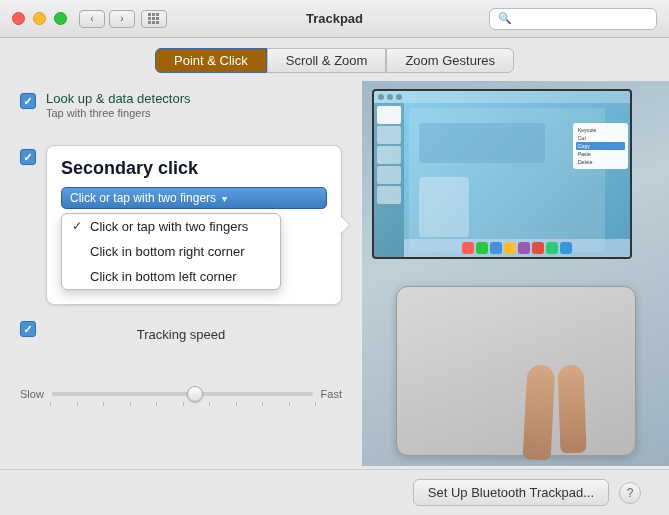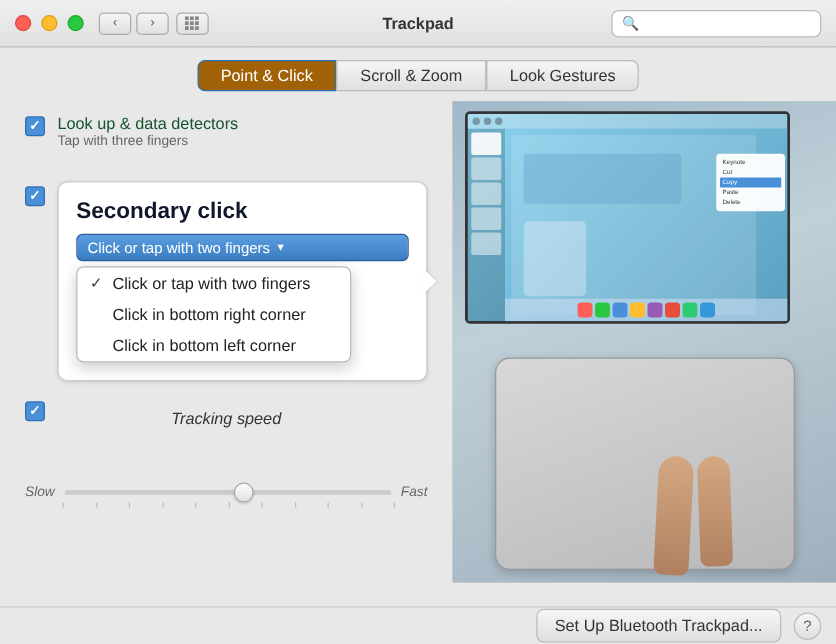--- a/index.html
+++ b/index.html
@@ -366,27 +366,27 @@
       justify-content: center;
       box-shadow: 0 2px 8px rgba(0,0,0,0.2);
     }
 
     
     .bottom-bar {
       position: absolute;
       bottom: 0;
       left: 0;
       right: 0;
-      height: 30px;
+      height: 46px;
       background: #e8e8e8;
       border-top: 1px solid #ccc;
       display: flex;
       align-items: center;
       justify-content: flex-end;
-      padding: 0 12px;
+      padding: 0 28px;
       gap: 10px;
     }
     .setup-btn {
       background: linear-gradient(to bottom, #f5f5f5, #e0e0e0);
       border: 1px solid #bbb;
       border-radius: 6px;
       padding: 5px 14px;
       font-size: 13px;
       color: #333;
       cursor: pointer;
@@ -436,21 +436,21 @@
   </div>
   <div class="title">Trackpad</div>
   <div class="search-box">
     <span class="search-icon-svg">🔍</span>
   </div>
 </div>
 
 <div class="tabs-bar">
   <div class="tab active">Point &amp; Click</div>
   <div class="tab">Scroll &amp; Zoom</div>
-  <div class="tab">Look Gestures</div>
+  <div class="tab">Zoom Gestures</div>
 </div>
 
 <div class="settings-body">
 
   <div class="left-panel">
 
     <div class="setting-row">
       <div class="checkbox">
         <span class="checkbox-check">✓</span>
       </div>
@@ -482,21 +482,21 @@
         </div>
       </div>
     </div>
 
     <div class="setting-row" style="margin-top:14px;">
       <div class="checkbox">
         <span class="checkbox-check">✓</span>
       </div>
     </div>
 
-    <div style="position:absolute;bottom:60px;left:0;right:0;padding:0 20px;font-style:italic;">
+    <div style="position:absolute;bottom:60px;left:0;right:0;padding:0 20px;">
       <div class="tracking-label">Tracking speed</div>
       <div class="slider-row">
         <span class="slider-label">Slow</span>
         <div class="slider-track">
           <div class="slider-fill"></div>
           <div class="slider-thumb"></div>
         </div>
         <span class="slider-label">Fast</span>
       </div>
       <div class="slider-ticks" style="margin-left:30px;margin-right:26px;">

